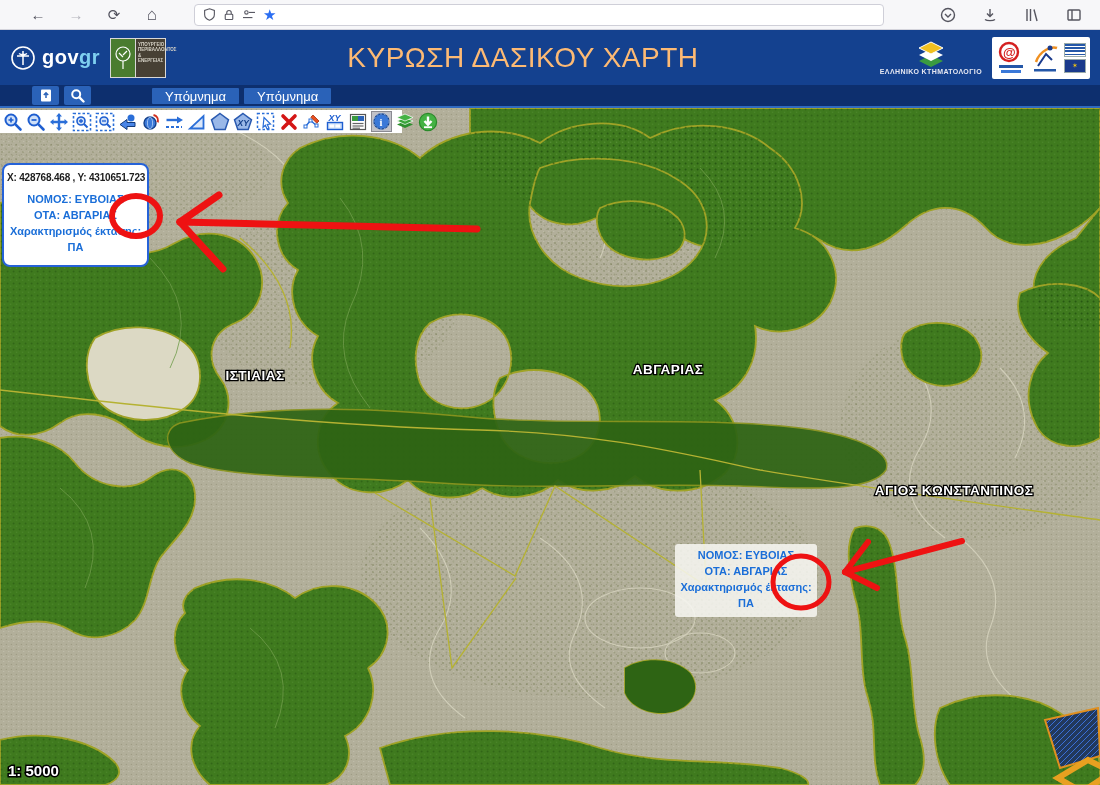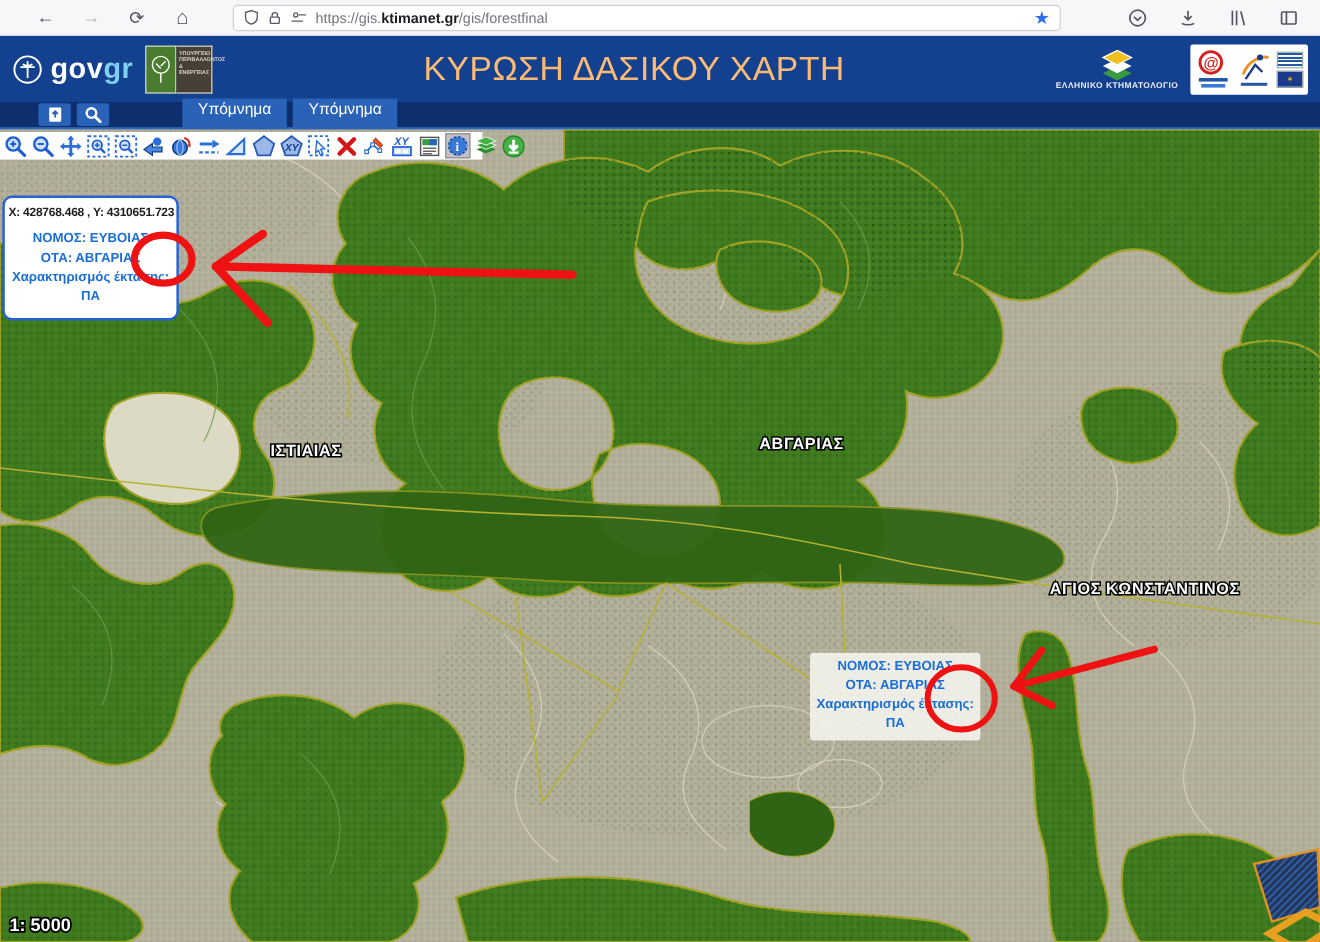--- a/index.html
+++ b/index.html
@@ -12,38 +12,38 @@
   .url-pill { flex:0 0 690px; height:22px; margin-left:14px; background:#ffffff; border:1px solid #cfcfd8; border-radius:4px; display:flex; align-items:center; padding:0 8px; gap:7px; }
   .url-pill svg { flex:none; }
   .url-text { font-size:12px; color:#74747e; white-space:nowrap; overflow:hidden; flex:1; }
   .url-text b { color:#1c1c22; font-weight:700; }
   .star { color:#2b6ef2; font-size:15px; }
   .right-ics { display:flex; gap:26px; margin-left:38px; color:#55555f; }
 
   
   .hdr { height:55px; background:#14418f; display:flex; align-items:center; padding:0 10px; }
   .gov-wrap { display:flex; align-items:center; gap:6px; }
-  .gov-txt { font-size:24px; font-weight:700; color:#fff; letter-spacing:.5px; }
+  .gov-txt { font-size:20px; font-weight:700; color:#fff; letter-spacing:.5px; }
   .gov-txt .gr { color:#7fd0f0; }
   .min-logo { display:flex; margin-left:10px; height:40px; }
   .min-logo .green { width:26px; background:#4a7c2f; border:1px solid #d8d8d8; display:flex; align-items:center; justify-content:center; }
   .min-logo .dark { width:30px; background:#474034; border:1px solid #d8d8d8; border-left:none; color:#d8d4c8; font-size:4.5px; line-height:1.25; padding:3px 2px; font-weight:700; }
   .hdr-title { flex:1; text-align:center; color:#fdba74; font-size:28px; letter-spacing:.5px; font-weight:400; }
   .ktima { display:flex; flex-direction:column; align-items:center; margin-right:10px; }
   .ktima-cap { color:#e6e8f2; font-size:7px; font-weight:700; letter-spacing:.4px; margin-top:1px; white-space:nowrap; }
   .eu-box { background:#fff; border-radius:2px; height:42px; display:flex; align-items:center; gap:4px; padding:2px 4px; }
   .flagcol { display:flex; flex-direction:column; gap:2px; }
   .flag-gr { width:22px; height:14px; background:repeating-linear-gradient(180deg,#2457a8 0 1.6px,#fff 1.6px 3.2px); border:1px solid #9aa; }
   .flag-eu { width:22px; height:14px; background:#1a3a8c; border:1px solid #9aa; position:relative; }
   .flag-eu:after { content:"✶"; color:#f4c610; font-size:7px; position:absolute; left:7px; top:2px; }
 
   
   .subbar { height:23px; background:#0d2f6e; border-bottom:2px solid #2f6ac0; display:flex; align-items:center; padding-left:32px; gap:5px; }
   .sq-btn { width:27px; height:19px; background:#2a62b8; border-radius:2px; display:flex; align-items:center; justify-content:center; cursor:pointer; }
-  .txt-btn { margin-left:0; background:#2a62b8; color:#fff; font-size:13px; padding:1px 13px 11px; border-radius:1px; cursor:pointer; }
+  .txt-btn { margin-left:0; background:#2a62b8; color:#fff; font-size:13px; padding:1px 13px 0; border-radius:1px; cursor:pointer; }
   .txt-btn.first { margin-left:56px; }
 
   
   .map-wrap { position:relative; width:1100px; height:677px; background:#b2af9a; }
   .map-wrap > svg.terrain { position:absolute; inset:0; }
   .tool-strip { position:absolute; top:2px; left:0; width:402px; height:23px; background:#fff; display:flex; align-items:center; gap:3px; padding:0 3px; z-index:5; }
   .ticon { width:21px; height:21px; display:flex; align-items:center; justify-content:center; cursor:pointer; }
   .ticon.active { background:#c2c2c8; border:1px solid #8a8a92; }
 
   .popup1 { position:absolute; left:2px; top:55px; width:147px; background:#fff; border:2px solid #2562d8; border-radius:8px; padding:7px 3px 9px; z-index:3; }
@@ -68,21 +68,20 @@
       </svg>
     <svg width="12" height="12" viewBox="0 0 16 16">
         <rect x="3" y="7" width="10" height="7" rx="1" fill="none" stroke="#5a5a64" stroke-width="1.5"></rect>
         <path d="M5 7 V5 a3 3 0 0 1 6 0 V7" fill="none" stroke="#5a5a64" stroke-width="1.5"></path>
       </svg>
     <svg width="14" height="12" viewBox="0 0 16 14">
         <circle cx="5" cy="4" r="2" fill="none" stroke="#5a5a64" stroke-width="1.3"></circle>
         <line x1="8" y1="4" x2="15" y2="4" stroke="#5a5a64" stroke-width="1.3"></line>
         <line x1="1" y1="10" x2="12" y2="10" stroke="#5a5a64" stroke-width="1.3"></line>
       </svg>
-    <div class="url-text"><span>https://gis.</span><b>ktimanet.gr</b><span>/gis/forestfinal</span></div>
     <div class="star">★</div>
   </div>
   <div class="right-ics">
     <svg width="16" height="16" viewBox="0 0 16 16">
         <circle cx="8" cy="8" r="6.5" fill="none" stroke="#55555f" stroke-width="1.4"></circle>
         <path d="M5 7 L8 10 L11 7" fill="none" stroke="#55555f" stroke-width="1.4"></path>
       </svg>
     <svg width="16" height="16" viewBox="0 0 16 16">
         <path d="M8 2 V9 M5 6.5 L8 9.5 L11 6.5" fill="none" stroke="#55555f" stroke-width="1.4"></path>
         <path d="M3 12.5 C5 14 11 14 13 12.5" fill="none" stroke="#55555f" stroke-width="1.4"></path>

